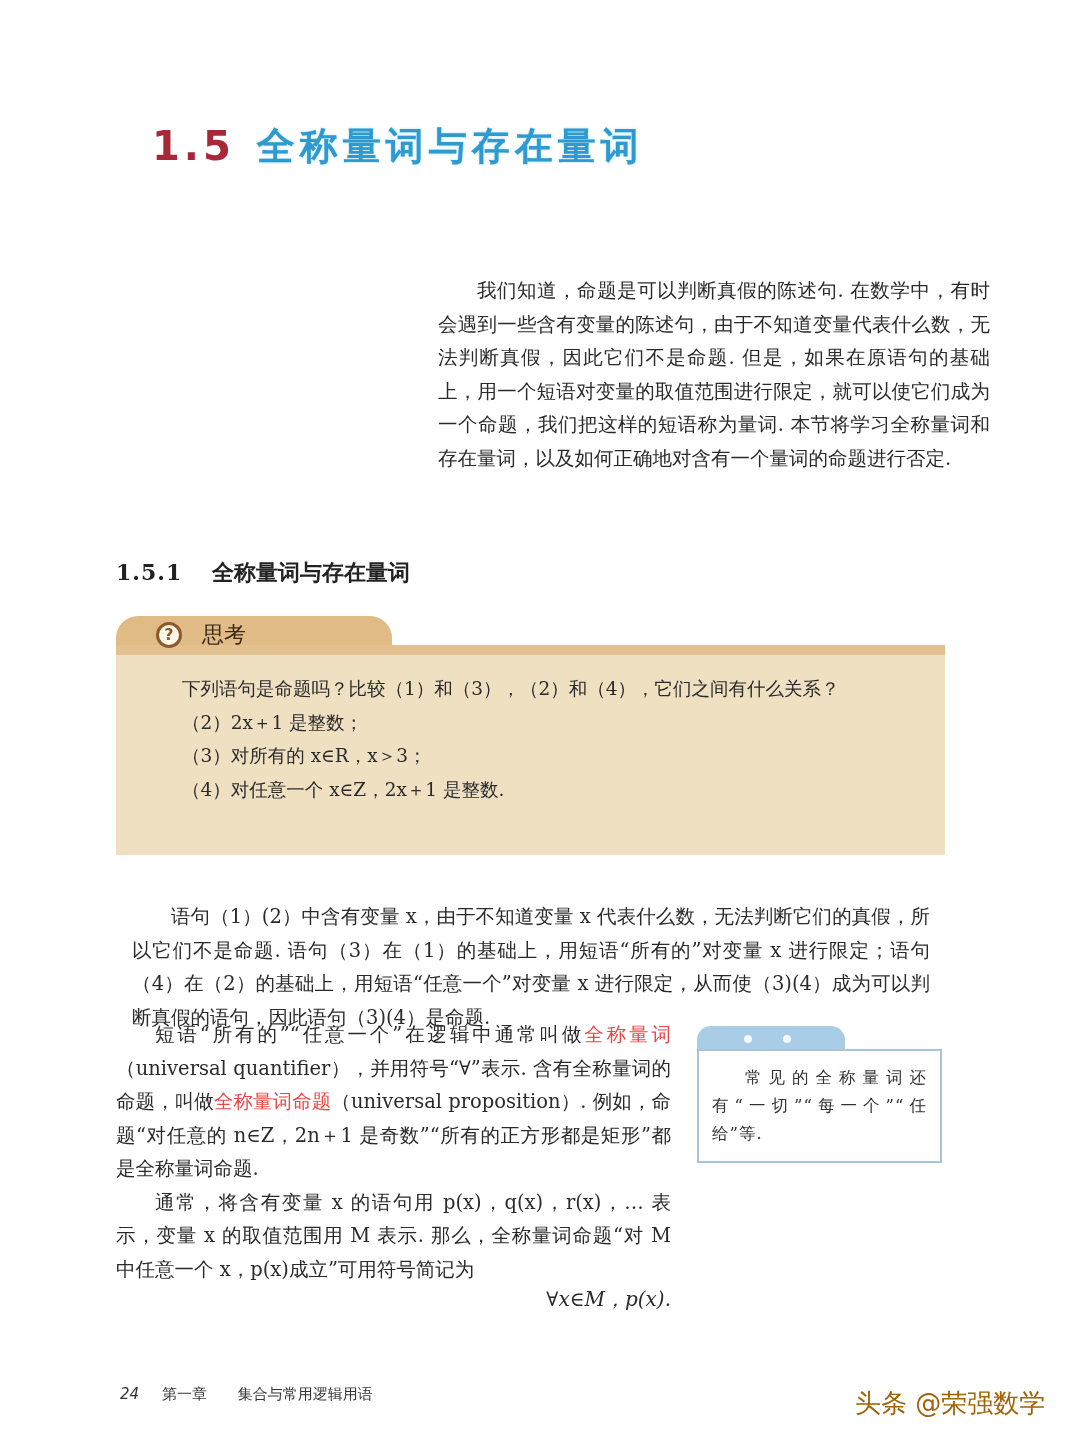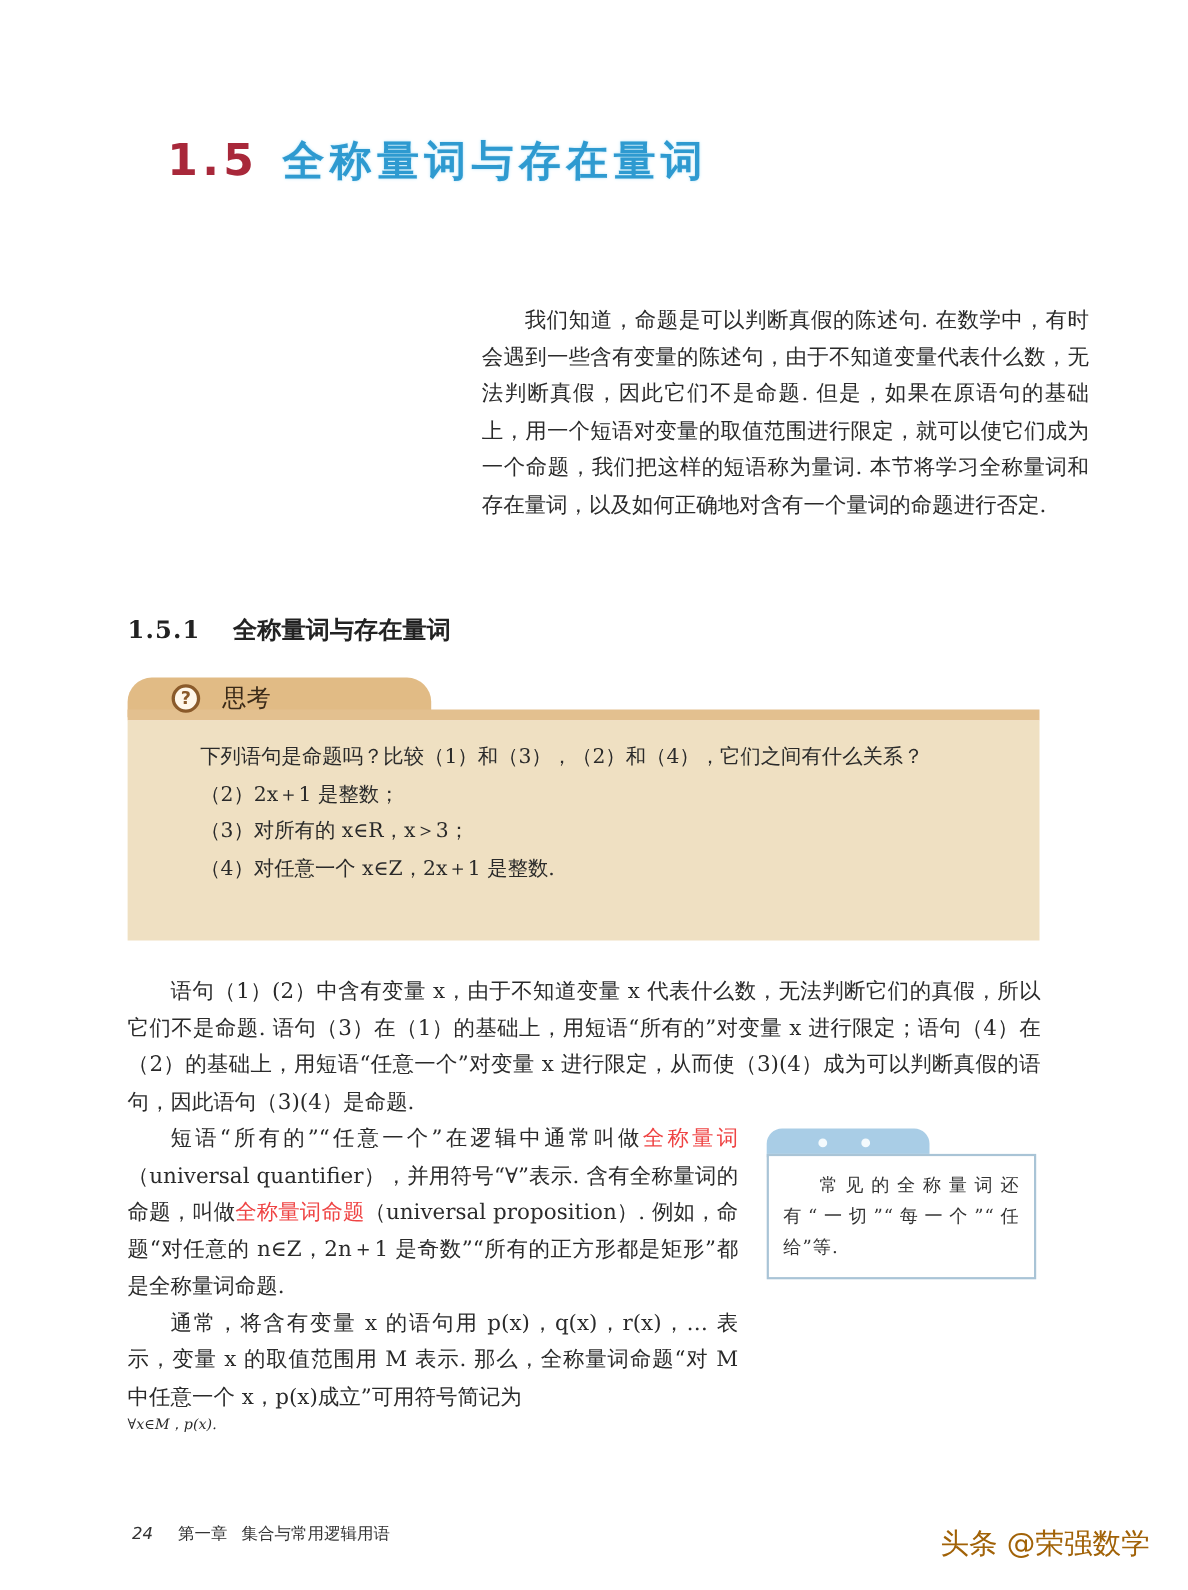--- a/index.html
+++ b/index.html
@@ -23,34 +23,34 @@
   .think-box { left: 116px; top: 655px; width: 829px; height: 200px; background: #efe0c2; }
   .think-icon { left: 156px; top: 622px; width: 26px; height: 26px; border-radius: 50%;
                 background: #fff7ea; border: 3px solid #8a5a2a; box-sizing: border-box;
                 color: #8a5a2a; font-size: 16px; font-weight: bold; text-align: center; line-height: 20px;
                 font-family: "DejaVu Sans", sans-serif; }
   .think-label { left: 202px; top: 620px; font-size: 22px; color: #3a2a18;
                  font-family: "DejaVu Sans", "Liberation Sans", sans-serif; }
   .think-content { left: 182px; top: 672px; width: 740px; font-size: 18.5px; line-height: 33.5px; color: #2a2a2a; }
   .think-content div { white-space: nowrap; }
   .body1 { left: 116px; top: 884px; width: 830px; font-size: 19.5px; line-height: 33.5px; text-align: justify; }
-  .body1 p { margin: 0; text-indent: 2em; }
+  .body1 p { margin: 16px; text-indent: 2em; }
   .body2 { left: 116px; top: 1018px; width: 555px; font-size: 19.5px; line-height: 33.5px; text-align: justify; }
   .body2 p { margin: 0; text-indent: 2em; }
   .hl { color: #ef4444; }
-  .formula { left: 116px; top: 1286px; width: 555px; text-align: left; font-size: 13px; font-style: italic; }
+  .formula { left: 116px; top: 1286px; width: 555px; text-align: right; font-size: 20px; font-style: italic; }
   .note-tab { left: 697px; top: 1026px; width: 148px; height: 26px; background: #a9cde6; border-radius: 14px 14px 0 0; }
   .note-dot { width: 8px; height: 8px; border-radius: 50%; background: #f4fafd; top: 1035px; }
   .note-box { left: 697px; top: 1049px; width: 245px; height: 114px; border: 2px solid #a9c4d6;
               box-sizing: border-box; background: #ffffff; }
   .note-text { left: 712px; top: 1064px; width: 215px; font-size: 16.5px; line-height: 28px; color: #333; text-align: justify; letter-spacing: 1px; }
   .note-text p { margin: 0; text-indent: 2em; }
   .footer { left: 120px; top: 1385px; font-size: 15px; color: #333; font-family: "DejaVu Sans", sans-serif; }
   .footer .pg { margin-right: 18px; font-style: italic; }
-  .footer .ch { margin-right: 8px; }
+  .footer .ch { margin-right: 26px; }
   .watermark { left: 855px; top: 1386px; font-size: 26px; color: #a16207; font-family: "DejaVu Sans", sans-serif;
                text-shadow: 0 0 2px #fff, 1px 1px 0 #fff, -1px -1px 0 #fff; letter-spacing: 0px; }
 </style>
 </head>
 <body>
 
 <div class="abs title">
   <span class="num">1.5</span>
   <span class="txt">全称量词与存在量词</span>
 </div>

